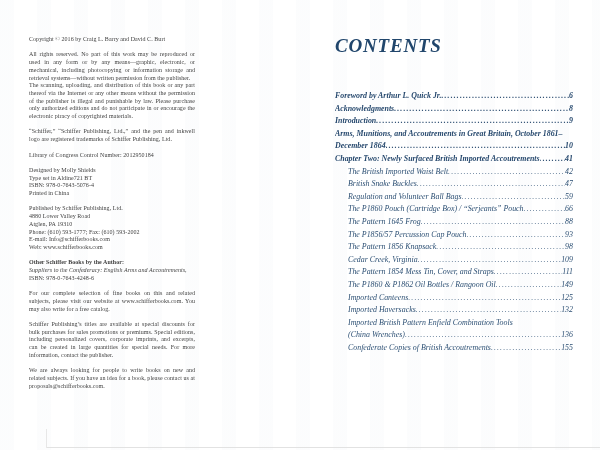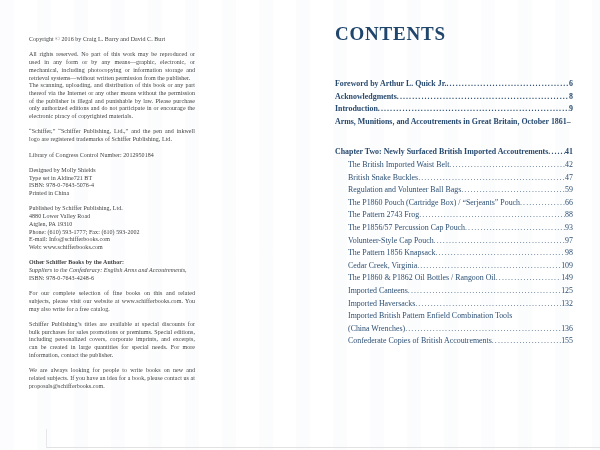--- a/index.html
+++ b/index.html
@@ -32,22 +32,23 @@
   }
   .left-page p { margin:0 0 7.7px 0; text-align:justify; }
   .left-page p.tight { margin-bottom:0; }
   .left-page .lineblock { margin:0 0 7.7px 0; }
   .left-page .lineblock div { text-align:left; }
   .left-page .bold { font-weight:bold; }
   .left-page .italic { font-style:italic; }
 
   
   .right-page {
-    position:absolute; left:335px; top:24px; width:238px;
+    position:absolute; left:335px; top:36px; width:238px;
     color:#27496e;
+    font-style:italic;
   }
   .contents-heading {
     margin:0;
     font-size:19px; line-height:20px;
     font-weight:bold; letter-spacing:0.8px;
     color:#21466c;
   }
   .toc-list { margin-top:34px; }
   .trow {
     display:flex; align-items:flex-end;
@@ -58,21 +59,21 @@
   .trow .lbl { white-space:nowrap; }
   .trow .dots { flex:1 1 auto; overflow:hidden; white-space:nowrap; min-width:2px; }
   .trow .dots::before {
     content:"..................................................................................................................................................................................";
     letter-spacing:1.1px;
   }
   .trow .pg { white-space:nowrap; flex:0 0 auto; }
   .trow.noleader .dots::before { content:""; }
   .trow.sub { font-weight:normal; padding-left:13px; color:#2d5074; }
   .trow.gap1 { margin-top:13px; }
-  .trow.gap2 { margin-top:18px; }
+  .trow.gap2 { }
 </style>
 </head>
 <body>
 
 <div class="spread">
 
   <div class="left-page">
     <p>Copyright © 2016 by Craig L. Barry and David C. Burt</p>
     <p class="tight">All rights reserved. No part of this work may be reproduced or used in any form or by any means—graphic, electronic, or mechanical, including photocopying or information storage and retrieval systems—without written permission from the publisher.</p>
     <p>The scanning, uploading, and distribution of this book or any part thereof via the Internet or any other means without the permission of the publisher is illegal and punishable by law. Please purchase only authorized editions and do not participate in or encourage the electronic piracy of copyrighted materials.</p>
@@ -125,20 +126,25 @@
         <span class="lbl">Introduction</span>
         <span class="dots"></span>
         <span class="pg">9</span>
       </div>
 
       <div class="trow chap noleader">
         <span class="lbl">Arms, Munitions, and Accoutrements in Great Britain, October 1861–</span>
         <span class="dots"></span>
         <span class="pg"></span>
       </div>
+      <div class="trow chap">
+        <span class="lbl">December 1864</span>
+        <span class="dots"></span>
+        <span class="pg">10</span>
+      </div>
 
       <div class="trow chap gap2">
         <span class="lbl">Chapter Two: Newly Surfaced British Imported Accoutrements</span>
         <span class="dots"></span>
         <span class="pg">41</span>
       </div>
 
       <div class="trow sub">
         <span class="lbl">The British Imported Waist Belt</span>
         <span class="dots"></span>
@@ -153,43 +159,43 @@
         <span class="lbl">Regulation and Volunteer Ball Bags</span>
         <span class="dots"></span>
         <span class="pg">59</span>
       </div>
       <div class="trow sub">
         <span class="lbl">The P1860 Pouch (Cartridge Box) / “Serjeants” Pouch</span>
         <span class="dots"></span>
         <span class="pg">66</span>
       </div>
       <div class="trow sub">
-        <span class="lbl">The Pattern 2743 Frog</span>
+        <span class="lbl">The Pattern 1645 Frog</span>
         <span class="dots"></span>
         <span class="pg">88</span>
       </div>
       <div class="trow sub">
         <span class="lbl">The P1856/57 Percussion Cap Pouch</span>
         <span class="dots"></span>
         <span class="pg">93</span>
       </div>
       <div class="trow sub">
-        <span class="lbl">Volunteer-Style Cap Pouch</span>
-        <span class="dots"></span>
-        <span class="pg">97</span>
-      </div>
-      <div class="trow sub">
         <span class="lbl">The Pattern 1856 Knapsack</span>
         <span class="dots"></span>
         <span class="pg">98</span>
       </div>
       <div class="trow sub">
         <span class="lbl">Cedar Creek, Virginia</span>
         <span class="dots"></span>
         <span class="pg">109</span>
+      </div>
+      <div class="trow sub">
+        <span class="lbl">The Pattern 1854 Mess Tin, Cover, and Straps</span>
+        <span class="dots"></span>
+        <span class="pg">111</span>
       </div>
       <div class="trow sub">
         <span class="lbl">The P1860 &amp; P1862 Oil Bottles / Rangoon Oil</span>
         <span class="dots"></span>
         <span class="pg">149</span>
       </div>
       <div class="trow sub">
         <span class="lbl">Imported Canteens</span>
         <span class="dots"></span>
         <span class="pg">125</span>

